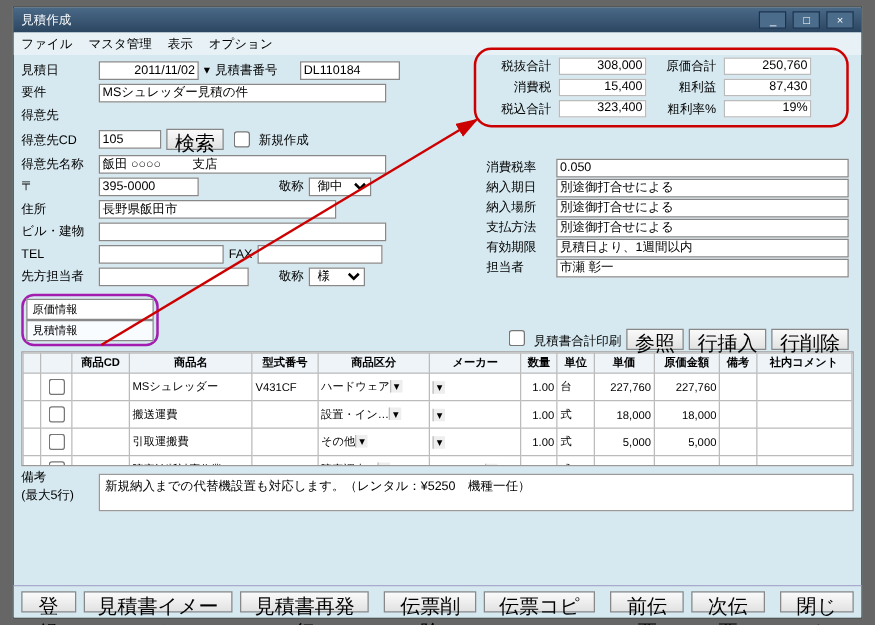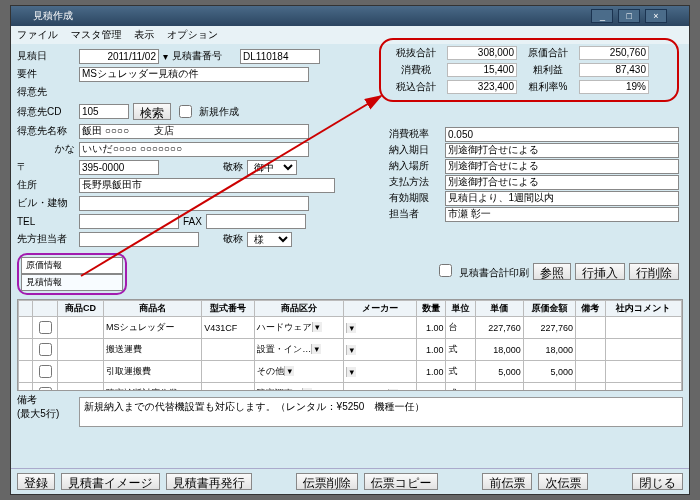--- a/index.html
+++ b/index.html
@@ -1,28 +1,28 @@
 <!DOCTYPE html>
 <html><head>
 <meta charset="utf-8">
 <style>
   * { box-sizing: border-box; font-family: "MS PGothic", sans-serif; }
   body { margin: 0; background: #666; display:flex; justify-content:center; align-items:center; height:500px; }
   .window { width: 680px; height: 490px; background: #d6e9f0; border: 1px solid #333; display:flex; flex-direction:column; font-size:10px; position:relative; }
-  .titlebar { background: linear-gradient(#4a6a88,#2b4560); color:#fff; padding:3px 22px; display:flex; justify-content:space-between; align-items:center; }
+  .titlebar { background: linear-gradient(#4a6a88,#2b4560); color:#fff; padding:3px 6px; display:flex; justify-content:space-between; align-items:center; }
   .titlebar .ctrls span { display:inline-block; width:22px; height:14px; background:#4b6c8a; border:1px solid #1b3350; margin-left:2px; text-align:center; line-height:12px; font-size:9px; }
   .menus { padding:2px 6px; background:#e8f2f6; }
   .menus span { margin-right:10px; }
   .body { flex:1; padding:4px 6px; display:flex; flex-direction:column; gap:2px; overflow:hidden; }
   .row { display:flex; align-items:center; gap:4px; min-height:16px; }
   .lbl { width:58px; text-align:left; }
   input.txt, select.sel { border:1px solid #888; background:#fff; font-size:10px; padding:0 2px; height:15px; }
-  button.btn { background: linear-gradient(#fafafa,#e2e2e2); border:1px solid #888; font-size:12px; padding:1px 6px; height:17px; }
+  button.btn { background: linear-gradient(#fafafa,#e2e2e2); border:1px solid #888; font-size:16px; padding:1px 6px; height:17px; }
   .totals { position:absolute; top:32px; right:10px; width:300px; border:2px solid #c00; border-radius:14px; padding:6px 10px; display:grid; grid-template-columns: 50px 70px 50px 70px; row-gap:3px; column-gap:6px; background:rgba(255,255,255,0); }
-  .totals .tlab { text-align:center; }
+  .totals .tlab { text-align:right; }
   .totals .tval { text-align:right; border:1px solid #bbb; background:#fff; padding:0 2px; }
   .rightcol { position:absolute; top:120px; right:10px; width:290px; display:flex; flex-direction:column; gap:0; }
   .rightcol .row .lbl { width:52px; }
   .rightcol input.txt { flex:1; }
   .tabs { display:flex; border:2px solid #a21caf; border-radius:10px; width:110px; padding:2px; gap:0; margin-top:4px;flex-direction:column; }
   .tabs span { border:1px solid #888; padding:1px 4px; background:#f8fcff; font-size:9px; }
   .tabs span.active { background:#fff; }
   .tablewrap { border:1px solid #999; background:#fff; flex:0 0 92px; overflow:hidden; margin-top:2px; }
   table { border-collapse:collapse; width:100%; font-size:9px; }
   th, td { border:1px solid #bbb; padding:1px 2px; height:14px; }
@@ -75,32 +75,28 @@
       <input class="txt" style="width: 50px;" value="105">
       <button class="btn">検索</button>
       <input type="checkbox" style="">
       <span>新規作成</span>
     </div>
     <div class="row">
       <span class="lbl">得意先名称</span>
       <input class="txt" style="width: 230px;" value="飯田 ○○○○         支店">
     </div>
     <div class="row">
-      <span class="lbl" style="text-align:right">かな</span>
-      <input class="txt" style="width: 230px;" value="いいだ○○○○ ○○○○○○○">
-    </div>
-    <div class="row">
       <span class="lbl">〒</span>
       <input class="txt" style="width: 80px;" value="395-0000">
       <span style="margin-left:60px">敬称</span>
       <select class="sel" style="width:50px"><option>御中</option></select>
     </div>
     <div class="row">
       <span class="lbl">住所</span>
-      <input class="txt" style="width: 256px;" value="長野県飯田市">
+      <input class="txt" style="width: 190px;" value="長野県飯田市">
     </div>
     <div class="row">
       <span class="lbl">ビル・建物</span>
       <input class="txt" style="width: 230px;">
     </div>
     <div class="row">
       <span class="lbl">TEL</span>
       <input class="txt" style="width: 100px;">
       <span>FAX</span>
       <input class="txt" style="width: 100px;">

